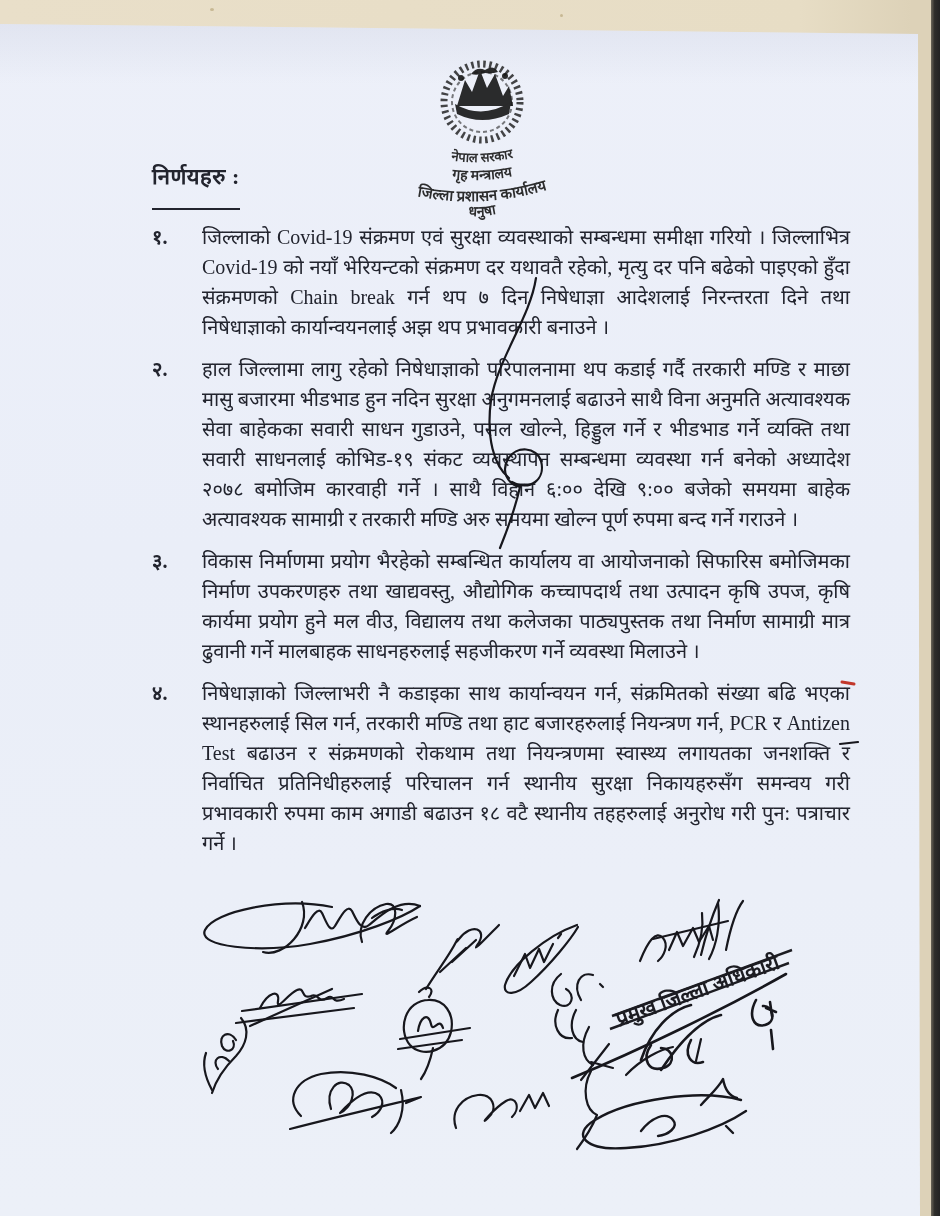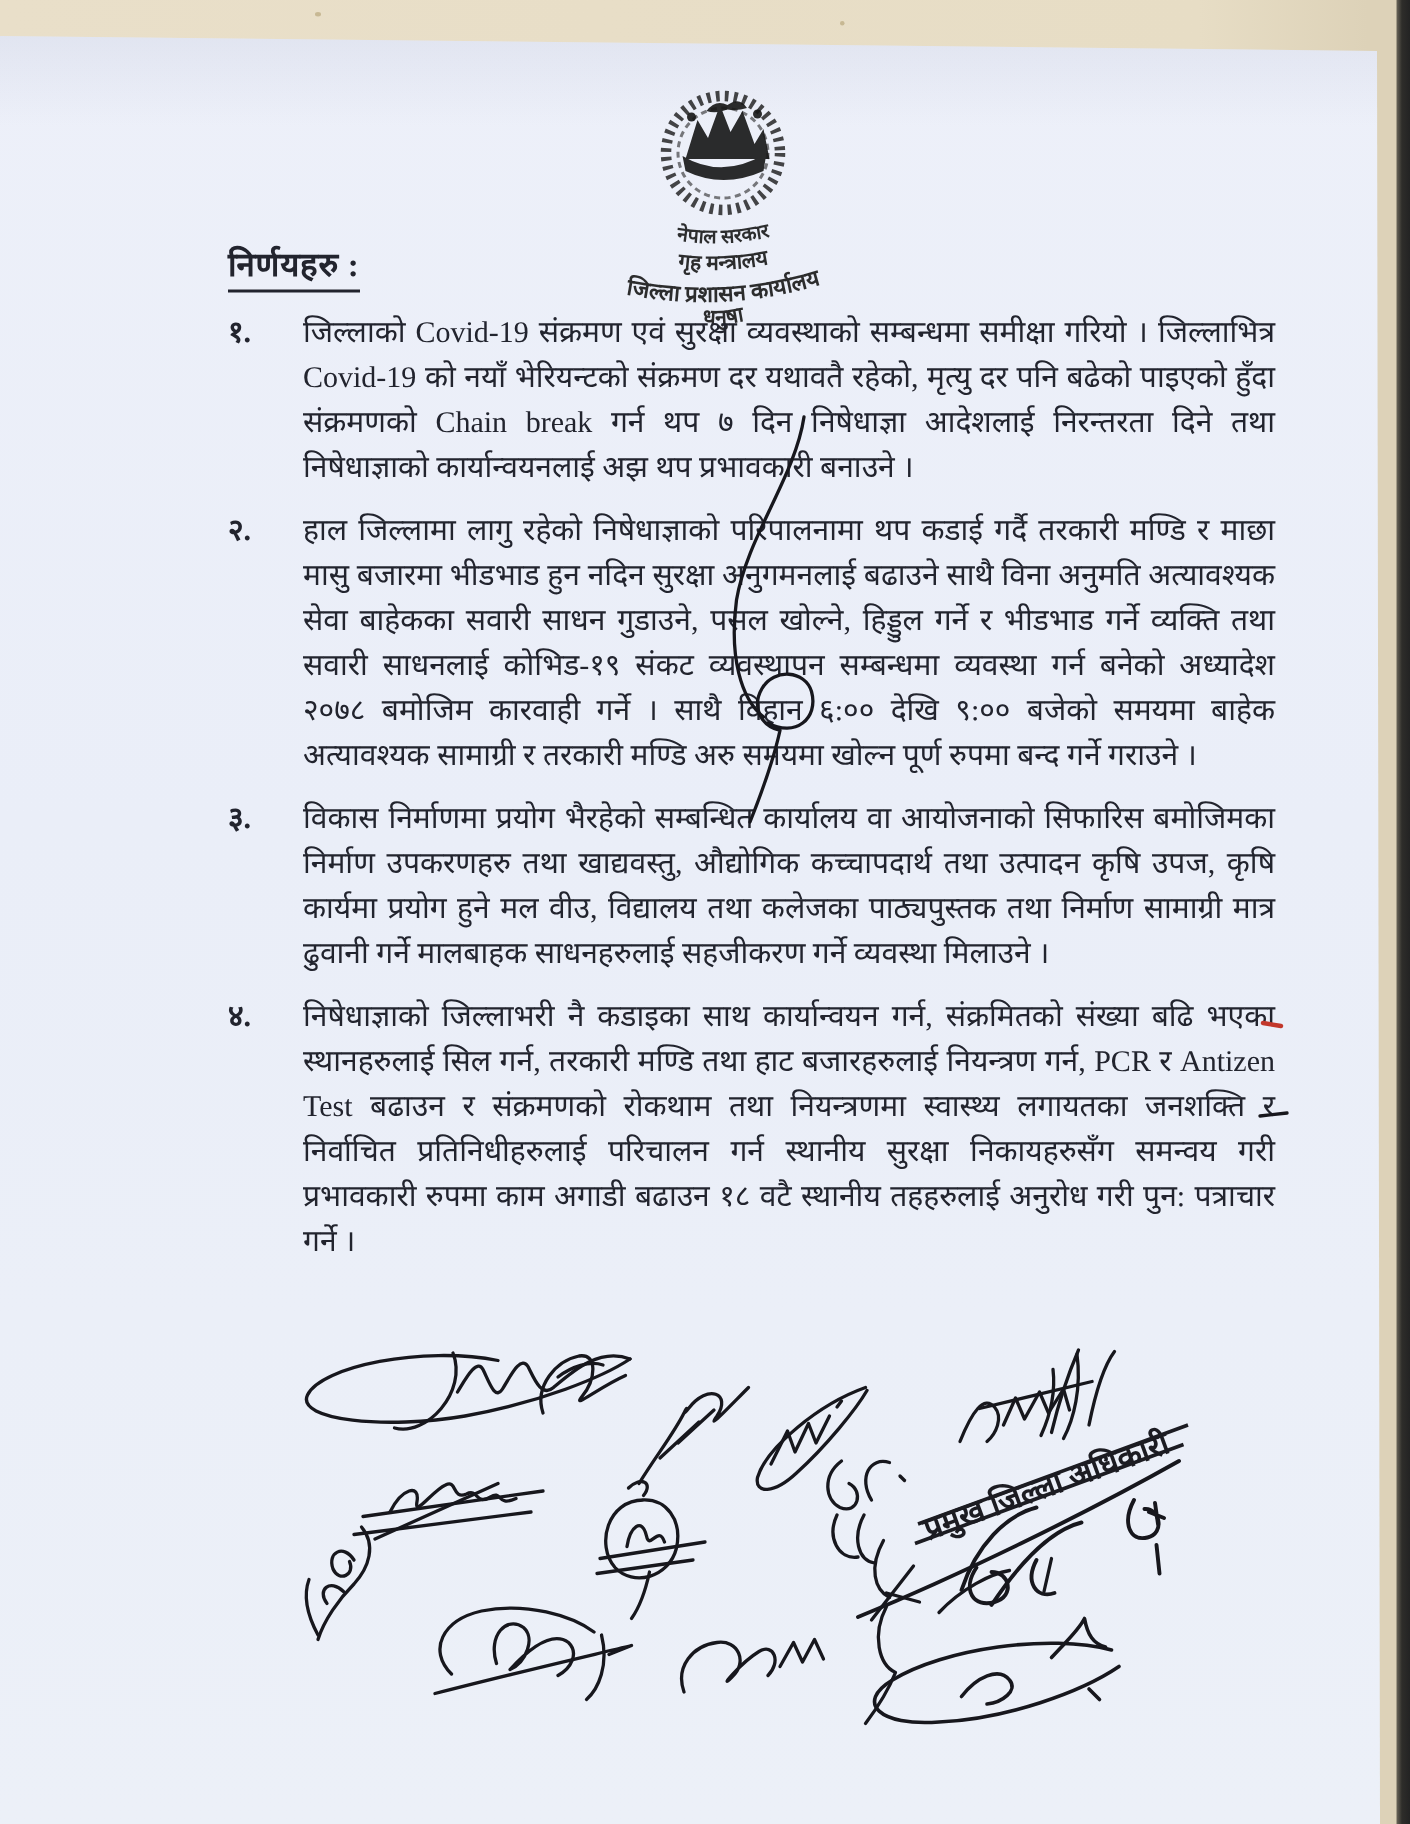--- a/index.html
+++ b/index.html
@@ -23,21 +23,21 @@
   }
   .paper-inner-shade{position:absolute;top:24px;left:0;width:918px;height:60px;
     background:linear-gradient(180deg,rgba(190,195,215,.25),rgba(0,0,0,0));}
 
   .content{
     position:absolute;left:152px;top:162px;width:698px;
     color:#22242e;font-size:20px;line-height:30px;
   }
   .heading{
     font-weight:bold;font-size:22px;display:inline-block;
-    border-bottom:2px solid #22242e;padding-bottom:1px;margin-bottom:12px;
+    border-bottom:2px solid #22242e;padding-bottom:16px;margin-bottom:12px;
     letter-spacing:.5px;
   }
   .item{display:flex;margin-bottom:12px;}
   .item .num{flex:none;width:50px;font-weight:bold;}
   .item .txt{flex:1;text-align:justify;}
 
   .overlay{position:absolute;top:0;left:0;width:940px;height:1216px;pointer-events:none;}
 
   .stamp-svg{position:absolute;left:385px;top:40px;}
 </style>

